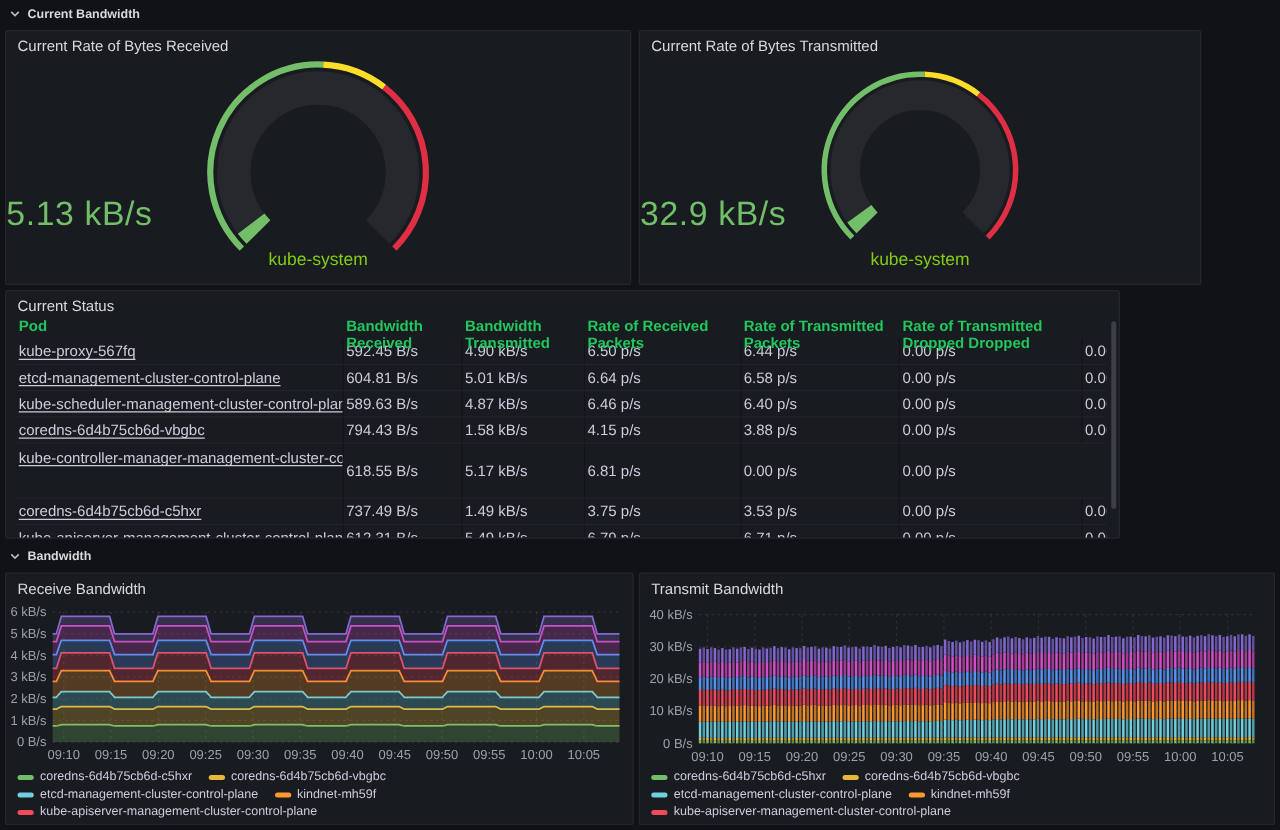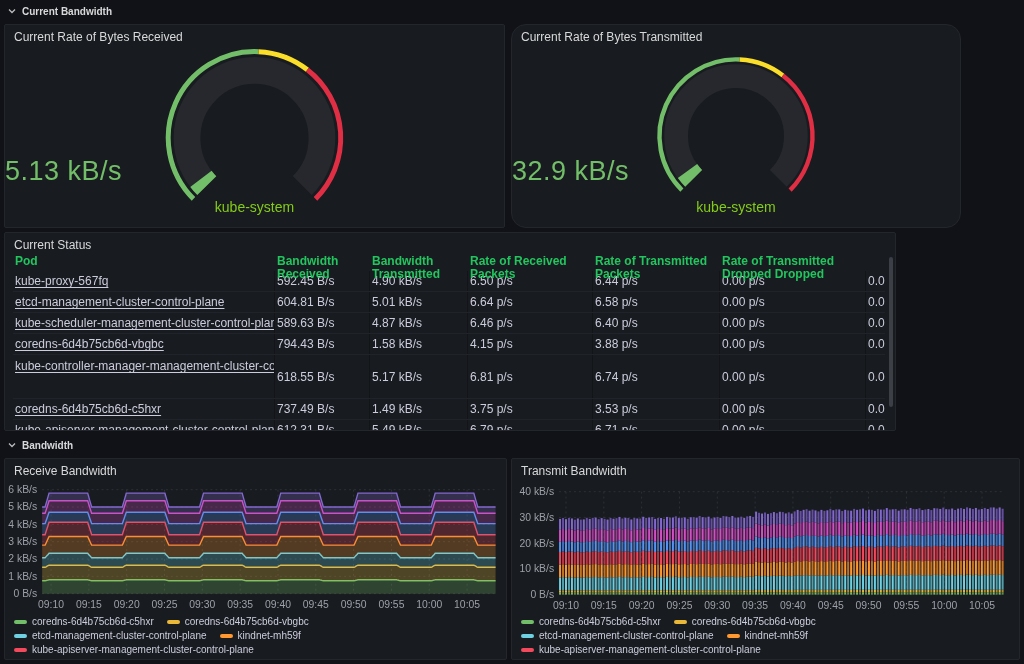--- a/index.html
+++ b/index.html
@@ -78,21 +78,21 @@
       <path d="M 203.4 147.1 A 68 68 0 1 1 299.6 147.1" stroke="#26282e" stroke-width="27" fill="none"></path>
       <path d="M 190.0 160.5 A 87 87 0 0 1 255.6 12.1" stroke="#73bf69" stroke-width="5" fill="none"></path>
       <path d="M 255.6 12.1 A 87 87 0 0 1 304.8 30.3" stroke="#fade2a" stroke-width="5" fill="none"></path>
       <path d="M 304.8 30.3 A 87 87 0 0 1 313.0 160.5" stroke="#e02f44" stroke-width="5" fill="none"></path>
       <path d="M 203.4 147.1 A 68 68 0 0 1 197.5 140.3" stroke="#73bf69" stroke-width="27" fill="none"></path>
     </svg>
   <div class="gauge-value">5.13 kB/s</div>
   <div class="gauge-label">kube-system</div>
 </div>
 
-<div class="panel" style="left:511px; top:24px; width:450px; height:204px;border-radius:15px;">
+<div class="panel" style="left:511px; top:24px; width:450px; height:204px;">
   <div class="panel-title">Current Rate of Bytes Transmitted</div>
   <svg class="gauge-svg" id="gauge1" viewBox="0 0 509 164" preserveAspectRatio="xMidYMid meet">
       <path d="M 206.4 147.1 A 68 68 0 1 1 302.6 147.1" stroke="#26282e" stroke-width="27" fill="none"></path>
       <path d="M 193.0 160.5 A 87 87 0 0 1 258.6 12.1" stroke="#73bf69" stroke-width="5" fill="none"></path>
       <path d="M 258.6 12.1 A 87 87 0 0 1 307.8 30.3" stroke="#fade2a" stroke-width="5" fill="none"></path>
       <path d="M 307.8 30.3 A 87 87 0 0 1 316.0 160.5" stroke="#e02f44" stroke-width="5" fill="none"></path>
       <path d="M 206.4 147.1 A 68 68 0 0 1 199.4 138.8" stroke="#73bf69" stroke-width="27" fill="none"></path>
     </svg>
   <div class="gauge-value">32.9 kB/s</div>
   <div class="gauge-label">kube-system</div>
@@ -153,21 +153,20 @@
         <div class="tcell">0.00 p/s</div>
         <div class="tcell">0.00 p/s</div>
       </div>
       <div class="trow tr tall">
         <div class="tcell">
           <span class="podlink">kube-controller-manager-management-cluster-control-plane</span>
         </div>
         <div class="tcell">618.55 B/s</div>
         <div class="tcell">5.17 kB/s</div>
         <div class="tcell">6.81 p/s</div>
-        <div class="tcell">6.74 p/s</div>
         <div class="tcell">0.00 p/s</div>
         <div class="tcell">0.00 p/s</div>
       </div>
       <div class="trow tr">
         <div class="tcell">
           <span class="podlink">coredns-6d4b75cb6d-c5hxr</span>
         </div>
         <div class="tcell">737.49 B/s</div>
         <div class="tcell">1.49 kB/s</div>
         <div class="tcell">3.75 p/s</div>

